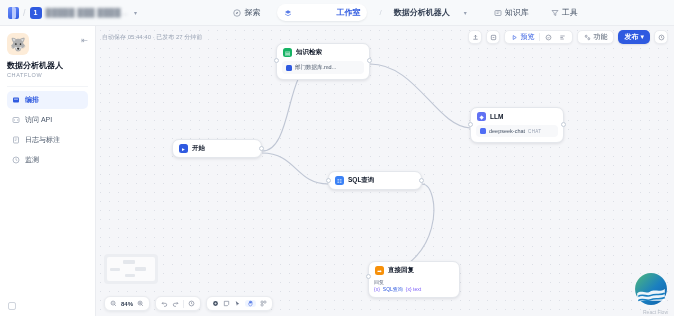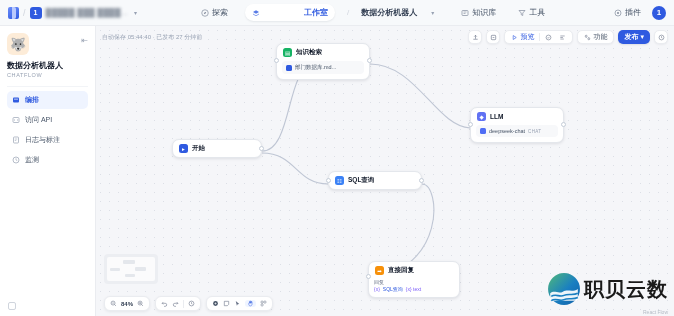--- a/index.html
+++ b/index.html
@@ -221,30 +221,20 @@
         <span>知识库</span>
       </div>
       <div class="nav-item">
         <svg class="nav-ico" viewBox="0 0 16 16">
             <path d="M2 3h12l-4.5 5v5L6.5 11.5V8Z" fill="none" stroke="#667085" stroke-width="1.4" stroke-linejoin="round"></path>
           </svg>
         <span>工具</span>
       </div>
     </div>
 
-    <div class="tb-right">
-      <div class="nav-item">
-        <svg class="nav-ico" viewBox="0 0 16 16">
-            <circle cx="8" cy="8" r="6" fill="none" stroke="#667085" stroke-width="1.4"></circle>
-            <circle cx="8" cy="8" r="2" fill="#667085"></circle>
-          </svg>
-        <span>插件</span>
-      </div>
-      <div class="avatar-top">1</div>
-    </div>
   </div>
 
   <div class="sidebar">
     <div class="side-head">
       <div class="app-avatar">🐺</div>
       <div class="collapse-ico">⇤</div>
     </div>
     <div class="app-title">数据分析机器人</div>
     <div class="app-sub">CHATFLOW</div>
     <div class="side-divider"></div>
@@ -507,18 +497,17 @@
             <stop offset="0%" stop-color="#4fb97a"></stop>
             <stop offset="55%" stop-color="#1a7fc1"></stop>
             <stop offset="100%" stop-color="#0f5fa8"></stop>
           </linearGradient>
         </defs>
         <circle cx="32" cy="32" r="30" fill="url(#wg)"></circle>
         <path d="M6 40c8-7 15 2 24-3s18 2 28-5v22H6Z" fill="#fff" opacity=".92"></path>
         <path d="M8 46c8-6 16 2 24-2s17 1 26-4" fill="none" stroke="#1a7fc1" stroke-width="3"></path>
         <path d="M8 54c8-6 16 2 24-2s17 1 26-4" fill="none" stroke="#1a7fc1" stroke-width="3"></path>
       </svg>
-      <span class="wm-text">职贝云数</span>
     </div>
     <div class="reactflow-cred">React Flow</div>
 
   </div>
 </div>
 
 </body></html>

